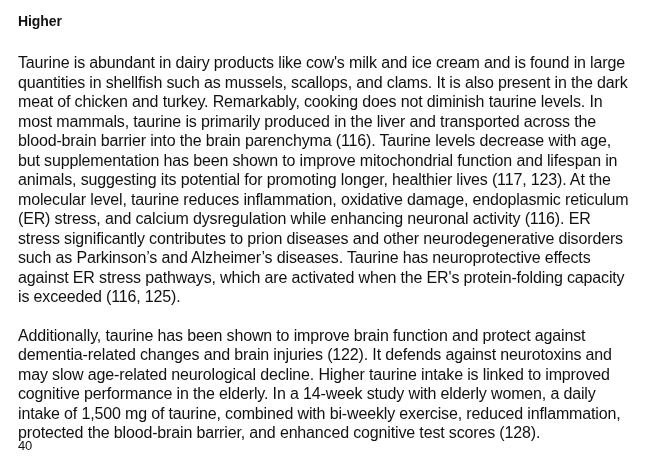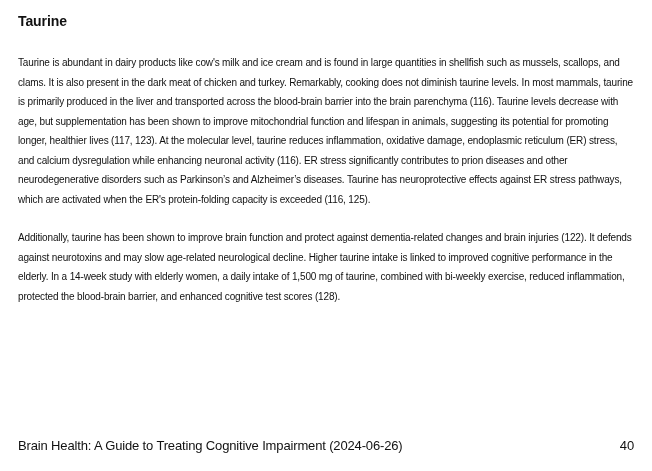--- a/index.html
+++ b/index.html
@@ -24,21 +24,21 @@
     width: 618px;
   }
   .doc-title {
     font-size: 14px;
     font-weight: bold;
     color: #111111;
     margin: 0 0 24px 0;
     letter-spacing: -0.1px;
   }
   .doc-paragraph {
-    font-size: 10px;
+    font-size: 16px;
     line-height: 19.5px;
     letter-spacing: -0.15px;
     margin: 0 0 19px 0;
     color: #111111;
     text-align: left;
   }
   .doc-footer {
     position: absolute;
     left: 18px;
     right: 18px;
@@ -49,21 +49,20 @@
     font-size: 13px;
     letter-spacing: -0.15px;
     color: #111111;
   }
 </style>
 </head>
 <body>
 
 <div class="page">
   <div class="content">
-    <h1 class="doc-title">Taurine</h1>
+    <h1 class="doc-title">Higher</h1>
     <p class="doc-paragraph">Taurine is abundant in dairy products like cow's milk and ice cream and is found in large quantities in shellfish such as mussels, scallops, and clams. It is also present in the dark meat of chicken and turkey. Remarkably, cooking does not diminish taurine levels. In most mammals, taurine is primarily produced in the liver and transported across the blood-brain barrier into the brain parenchyma (116). Taurine levels decrease with age, but supplementation has been shown to improve mitochondrial function and lifespan in animals, suggesting its potential for promoting longer, healthier lives (117, 123). At the molecular level, taurine reduces inflammation, oxidative damage, endoplasmic reticulum (ER) stress, and calcium dysregulation while enhancing neuronal activity (116). ER stress significantly contributes to prion diseases and other neurodegenerative disorders such as Parkinson’s and Alzheimer’s diseases. Taurine has neuroprotective effects against ER stress pathways, which are activated when the ER's protein-folding capacity is exceeded (116, 125).</p>
     <p class="doc-paragraph">Additionally, taurine has been shown to improve brain function and protect against dementia-related changes and brain injuries (122). It defends against neurotoxins and may slow age-related neurological decline. Higher taurine intake is linked to improved cognitive performance in the elderly. In a 14-week study with elderly women, a daily intake of 1,500 mg of taurine, combined with bi-weekly exercise, reduced inflammation, protected the blood-brain barrier, and enhanced cognitive test scores (128).</p>
   </div>
   <div class="doc-footer">
-    <span>Brain Health: A Guide to Treating Cognitive Impairment (2024-06-26)</span>
     <span>40</span>
   </div>
 </div>
 
 </body></html>

